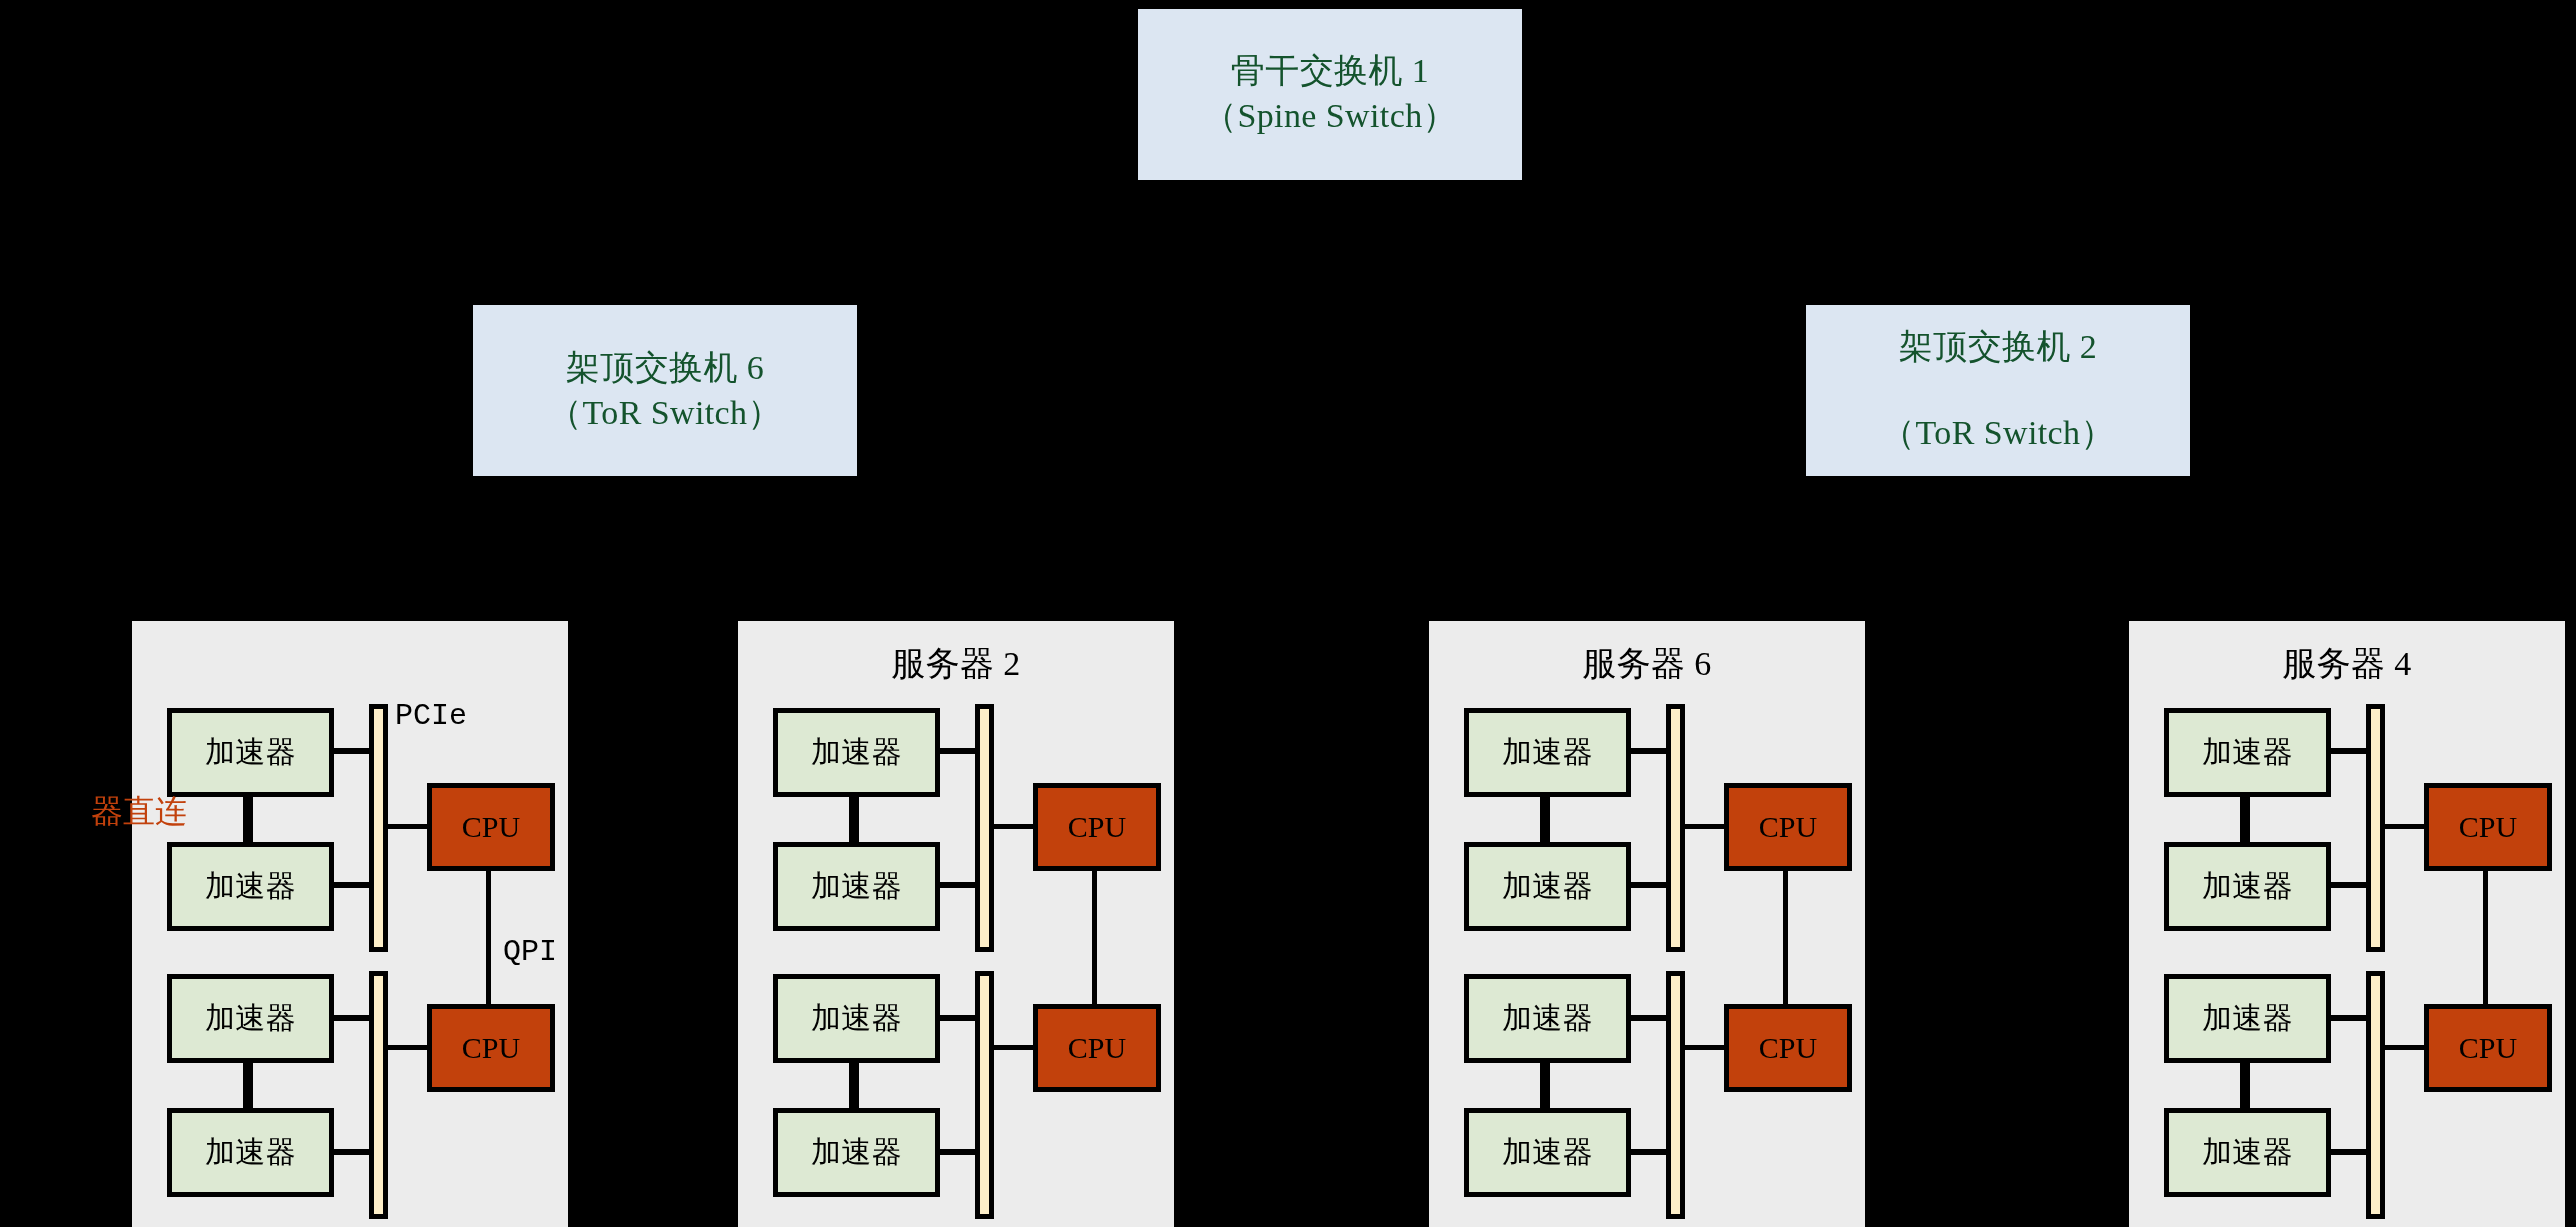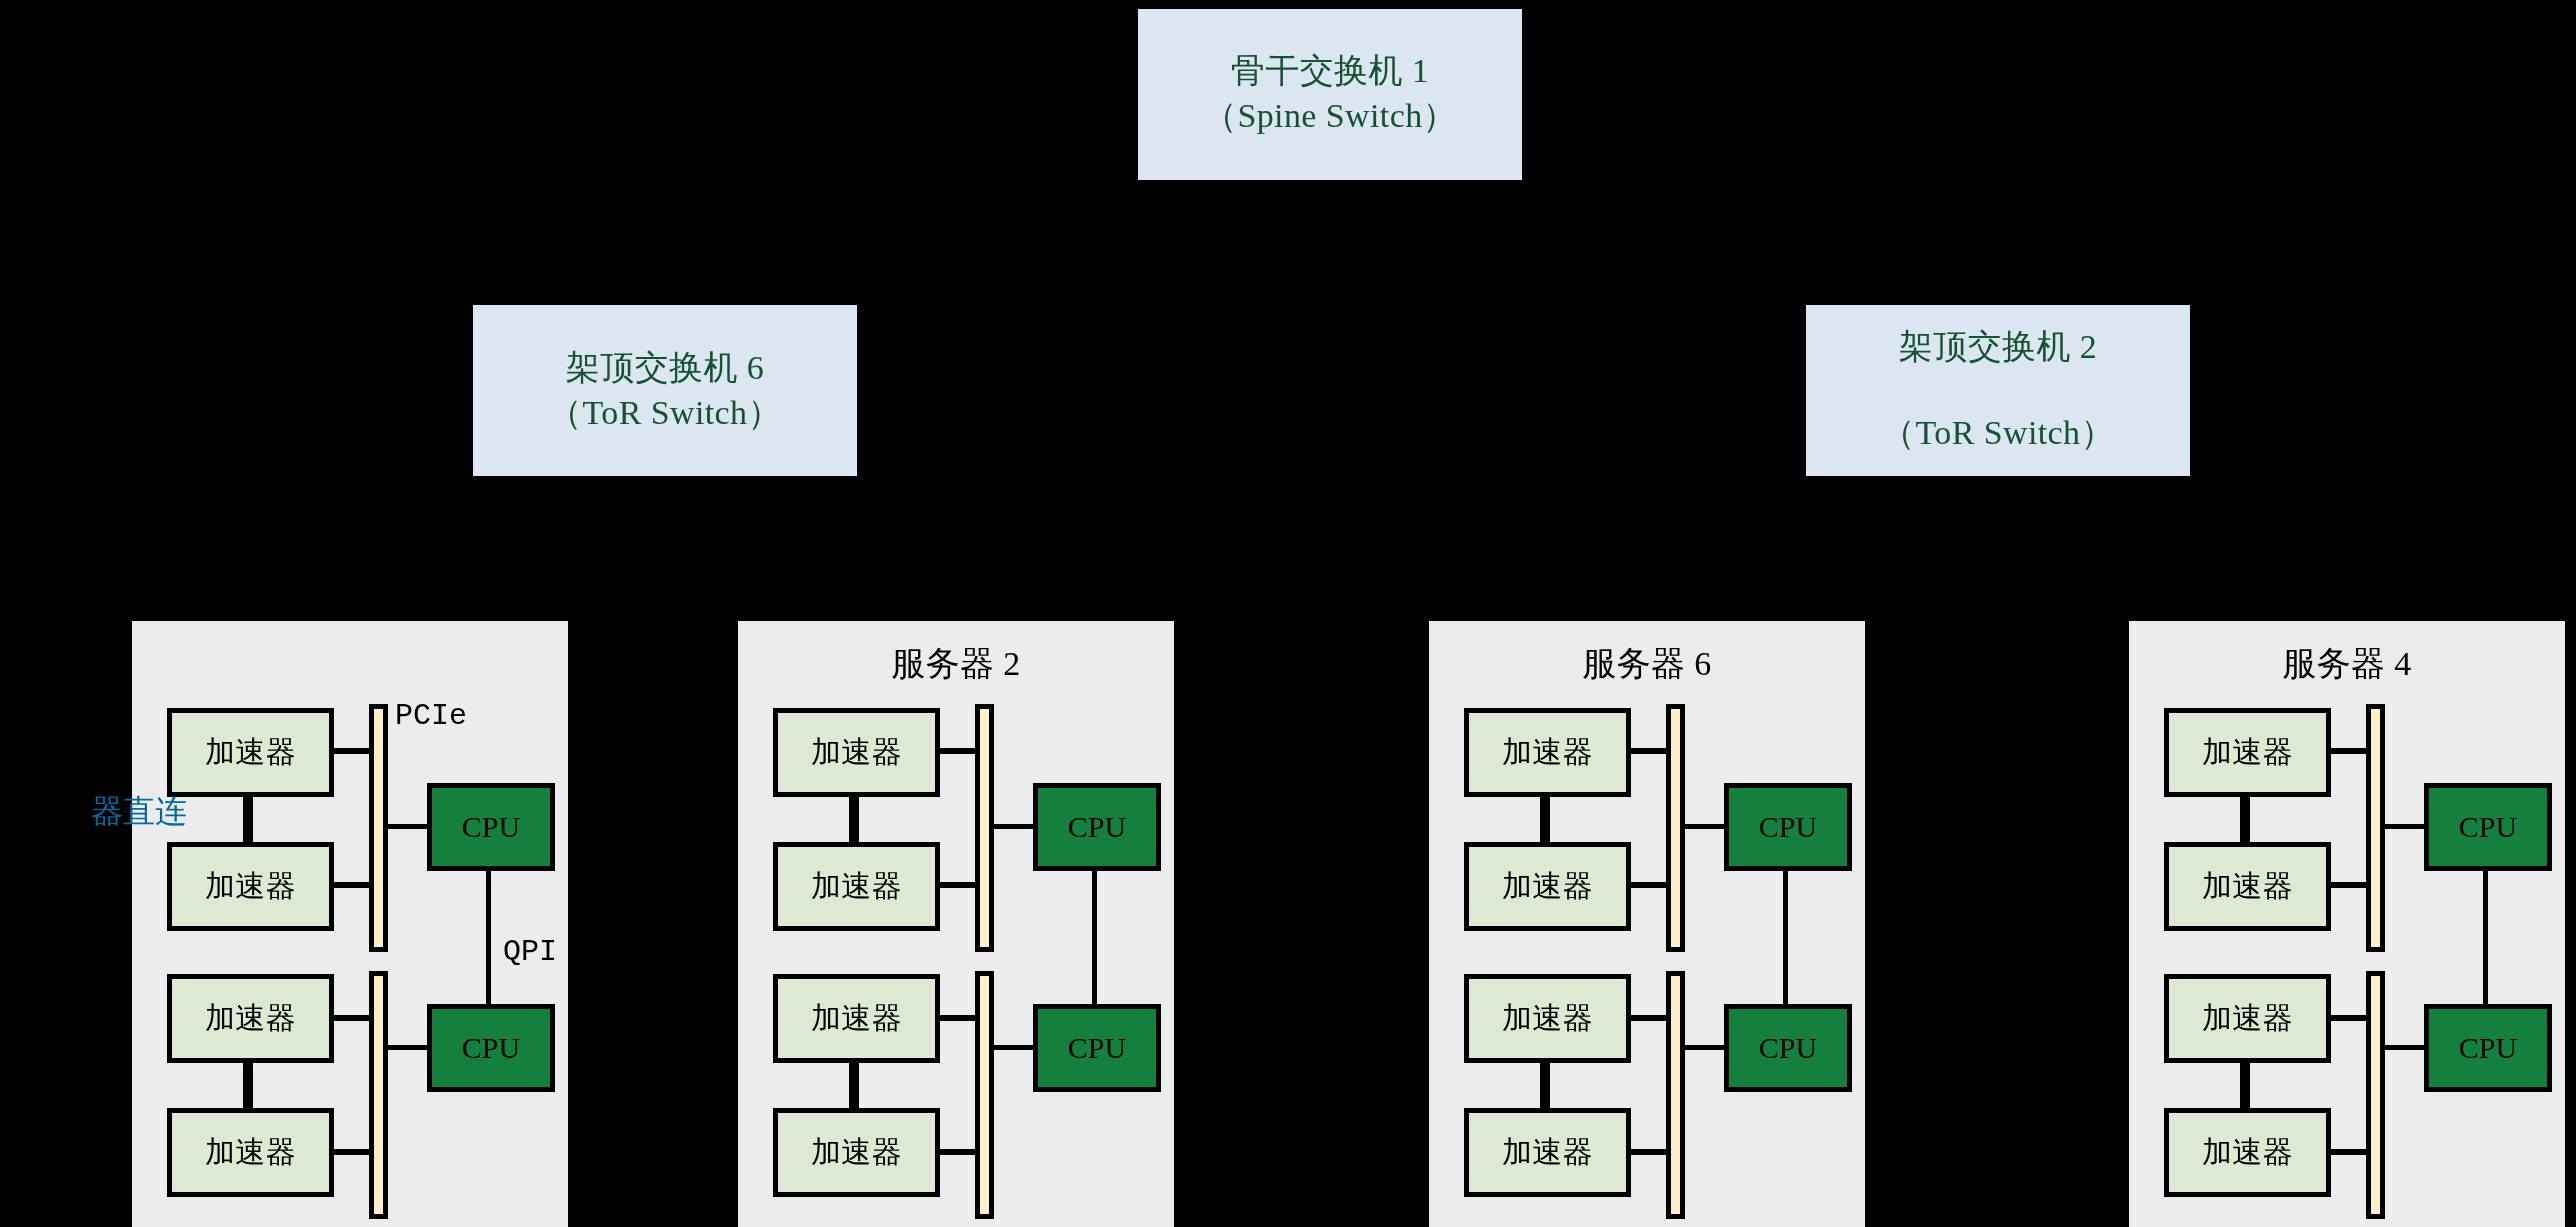--- a/index.html
+++ b/index.html
@@ -68,21 +68,21 @@
     align-items: center;
     justify-content: center;
     font-size: 30px;
     color: #000000;
     letter-spacing: 0.4px;
   }
 
   
   .cpu-box {
     position: absolute;
-    background: #15803d;
+    background: #c2410c;
     border: 5px solid #000000;
     box-sizing: border-box;
     display: flex;
     align-items: center;
     justify-content: center;
     font-size: 30px;
     color: #000000;
     font-family: "Liberation Serif", "DejaVu Serif", serif;
   }
 
@@ -108,21 +108,21 @@
   .inline-label {
     position: absolute;
     font-size: 30px;
     color: #000000;
     white-space: nowrap;
     font-family: "Liberation Mono", "DejaVu Sans Mono", monospace;
   }
   .cn-label {
     position: absolute;
     font-size: 32px;
-    color: #0369a1;
+    color: #c2410c;
     white-space: nowrap;
     font-family: "Liberation Serif", "DejaVu Serif", serif;
   }
 </style>
 </head>
 <body>
 
 <div id="canvas">
 
   <div class="switch-box" style="left:1136px; top:6.7px; width:388px; height:175px;">

